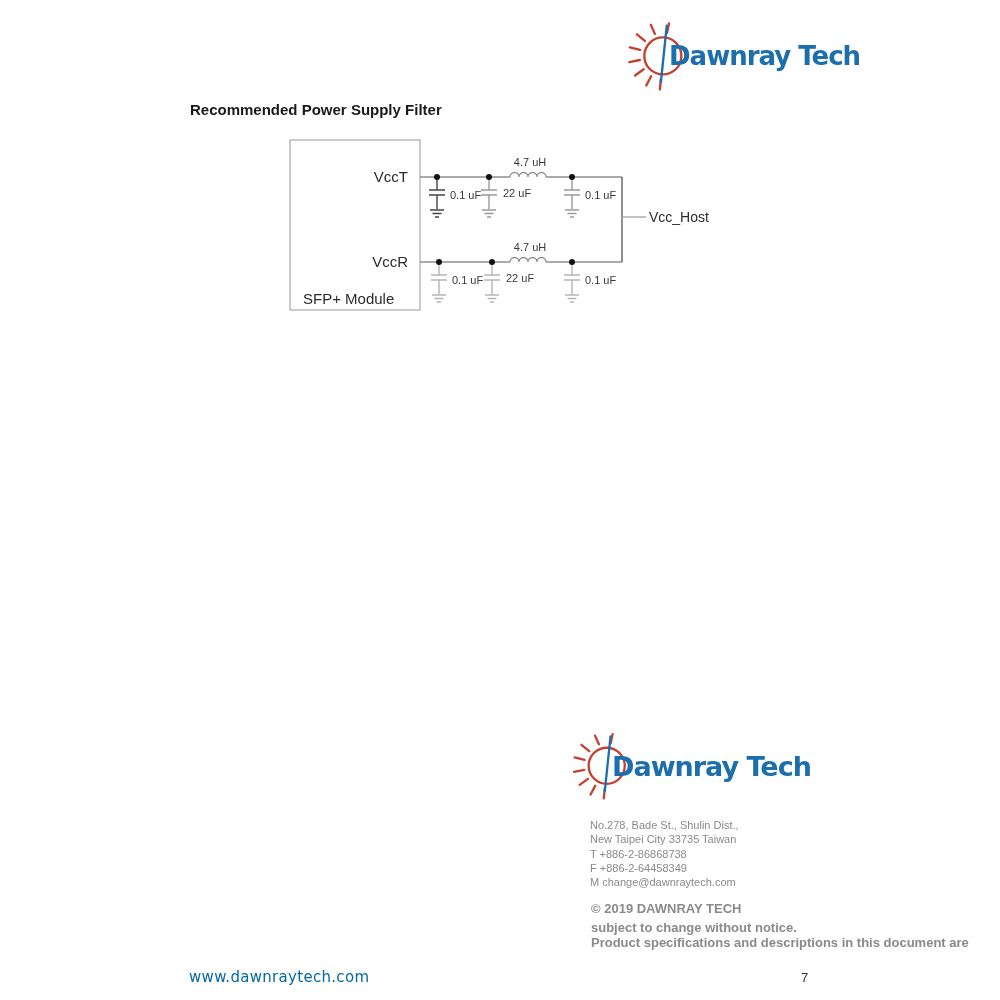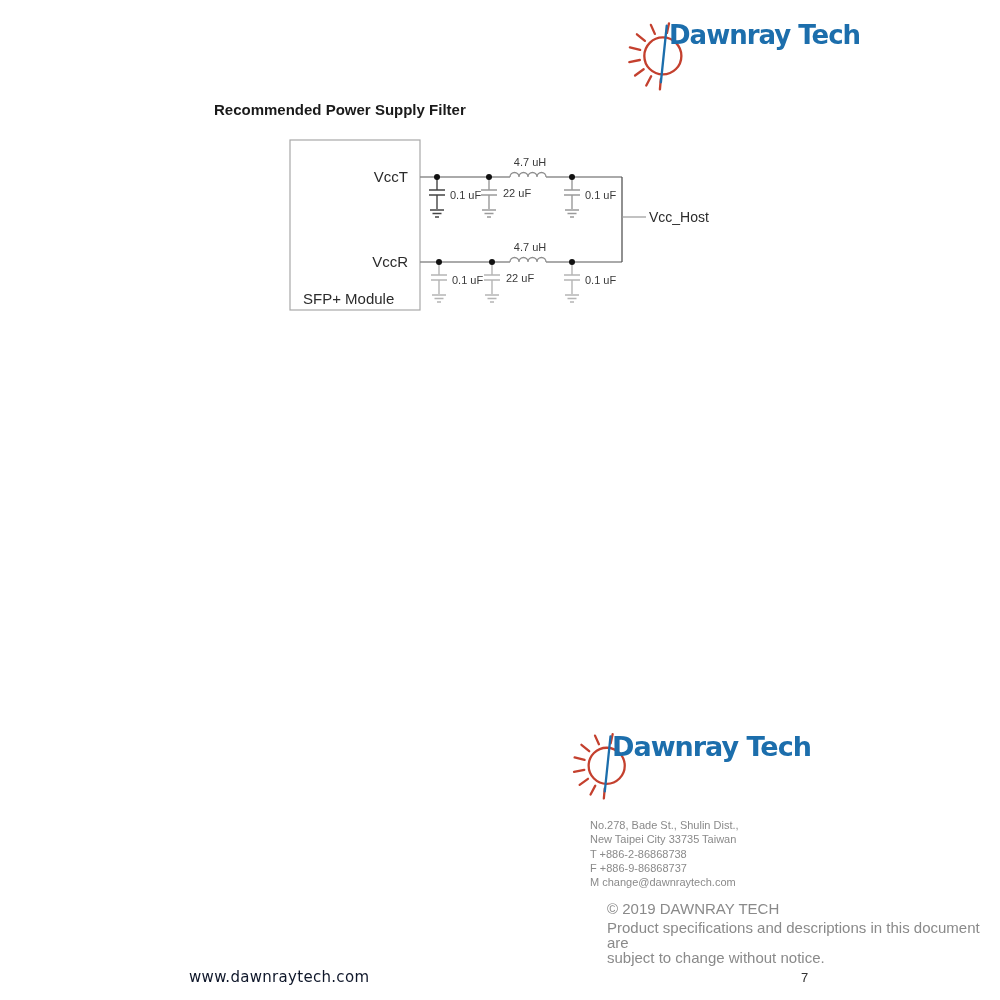--- a/index.html
+++ b/index.html
@@ -2,52 +2,52 @@
 <html><head>
 <meta charset="utf-8">
 <style>
   * { margin:0; padding:0; box-sizing:border-box; }
   body { background:#e8e8e8; font-family:"Liberation Sans", sans-serif; }
   .page {
     position:relative; width:1000px; height:1000px; margin:0 auto;
     background:#ffffff; overflow:hidden;
   }
   
-  .logo { position:absolute; display:flex; }
+  .logo { position:absolute; display:flex; align-items:center; }
   .logo-top { left:618px; top:12px; }
   .logo-bottom { left:563px; top:723px; }
   .logo svg { display:block; }
   .logo .brand {
     font-family:"DejaVu Sans", sans-serif;
     font-weight:bold; color:#1c6eac; letter-spacing:-1px;
     margin-left:-27px; padding-top:8px; font-size:26px;
   }
   .logo-bottom .brand { font-size:27px; }
   
   .heading {
     position:absolute; left:190px; top:101px;
-    font-size:15px; font-weight:bold; color:#1a1a1a;margin-left:24px;
+    font-size:15px; font-weight:bold; color:#1a1a1a;
   }
   
   .circuit { position:absolute; left:285px; top:138px; }
   
   .contact {
     position:absolute; left:582px; top:818px;
     font-size:11px; color:#8a8a8a; line-height:14.3px;margin-left:8px;
   }
   .legal {
-    position:absolute; left:607px; top:901px;
-    font-size:15px; color:#8a8a8a; line-height:15px;
+    position:absolute; left:591px; top:901px;
+    font-size:13px; color:#8a8a8a; line-height:15px;font-weight:bold;
   }
   .legal .copyright { margin-bottom:4px; }
   
   .footer-site {
     position:absolute; left:189px; top:968px;
     font-family:"DejaVu Sans", sans-serif;
-    font-size:15px; color:#0f172a; letter-spacing:0.3px;
+    font-size:15px; color:#0369a1; letter-spacing:0.3px;
   }
   .footer-page {
     position:absolute; left:801px; top:970px;
     font-size:13px; color:#333;
   }
 </style>
 </head>
 <body>
 
 <div class="page">
@@ -156,26 +156,26 @@
       </g>
       <path d="M50,13 L44,71" stroke="#1c6eac" stroke-width="2.4" fill="none" stroke-linecap="round"></path>
     </svg>
     <span class="brand">Dawnray Tech</span>
   </div>
 
   <div class="contact">
     <div>No.278, Bade St., Shulin Dist.,</div>
     <div>New Taipei City 33735 Taiwan</div>
     <div>T +886-2-86868738</div>
-    <div>F +886-9-86868737</div>
+    <div>F +886-2-64458349</div>
     <div>M change@dawnraytech.com</div>
   </div>
 
   <div class="legal">
     <div class="copyright">© 2019 DAWNRAY TECH</div>
+    <div>subject to change without notice.</div>
     <div>Product specifications and descriptions in this document are</div>
-    <div>subject to change without notice.</div>
   </div>
 
   <div class="footer-site">www.dawnraytech.com</div>
   <div class="footer-page">7</div>
 
 </div>
 
 </body></html>

